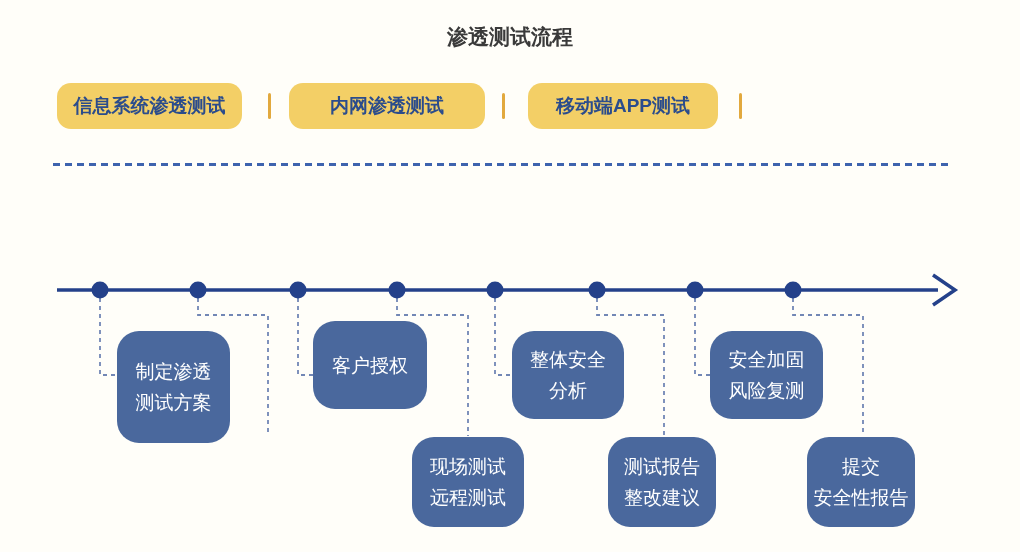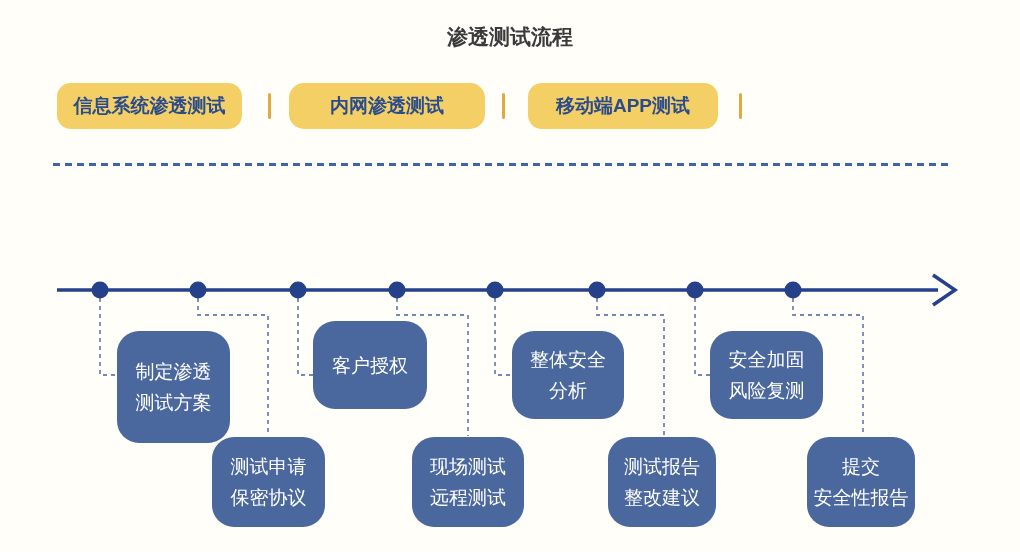--- a/index.html
+++ b/index.html
@@ -39,21 +39,21 @@
     font-family:inherit;
     font-size:19px;
     font-weight:bold;
     display:flex;
     align-items:center;
     justify-content:center;
     cursor:pointer;
     padding:1px;
   }
   .btn-0{left:57px;width:185px;}
-  .btn-1{left:289px;width:196px;border-radius:15px;}
+  .btn-1{left:289px;width:196px;}
   .btn-2{left:528px;width:190px;}
   .btn-3{left:765px;width:194px;}
   .type-sep{
     position:absolute;
     top:93px;
     width:3px;
     height:26px;
     background:#e2a93e;
     border-radius:2px;
   }
@@ -138,22 +138,20 @@
     <circle cx="298" cy="60" r="8.5" fill="#24418a"></circle>
     <circle cx="397" cy="60" r="8.5" fill="#24418a"></circle>
     <circle cx="495" cy="60" r="8.5" fill="#24418a"></circle>
     <circle cx="597" cy="60" r="8.5" fill="#24418a"></circle>
     <circle cx="695" cy="60" r="8.5" fill="#24418a"></circle>
     <circle cx="793" cy="60" r="8.5" fill="#24418a"></circle>
   </svg>
 
   <div class="step-box step-0">制定渗透
 测试方案</div>
-  <div class="step-box step-1">测试申请
-保密协议</div>
   <div class="step-box step-2">客户授权</div>
   <div class="step-box step-3">现场测试
 远程测试</div>
   <div class="step-box step-4">整体安全
 分析</div>
   <div class="step-box step-5">测试报告
 整改建议</div>
   <div class="step-box step-6">安全加固
 风险复测</div>
   <div class="step-box step-7">提交

